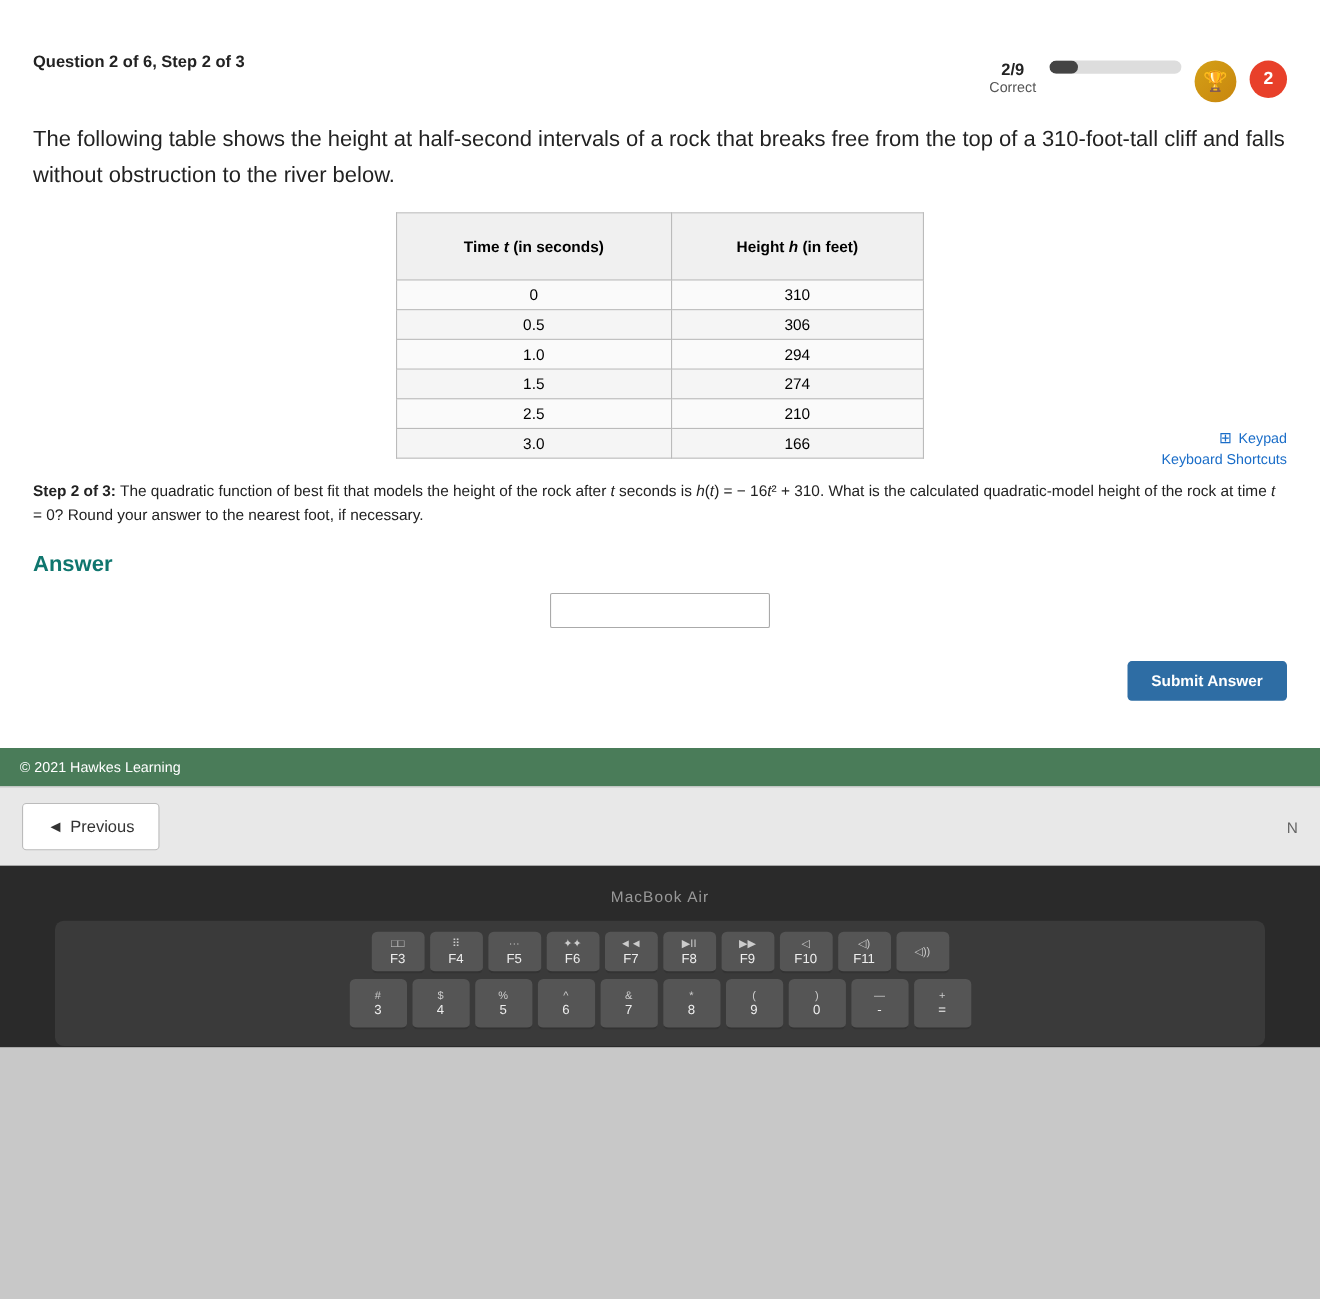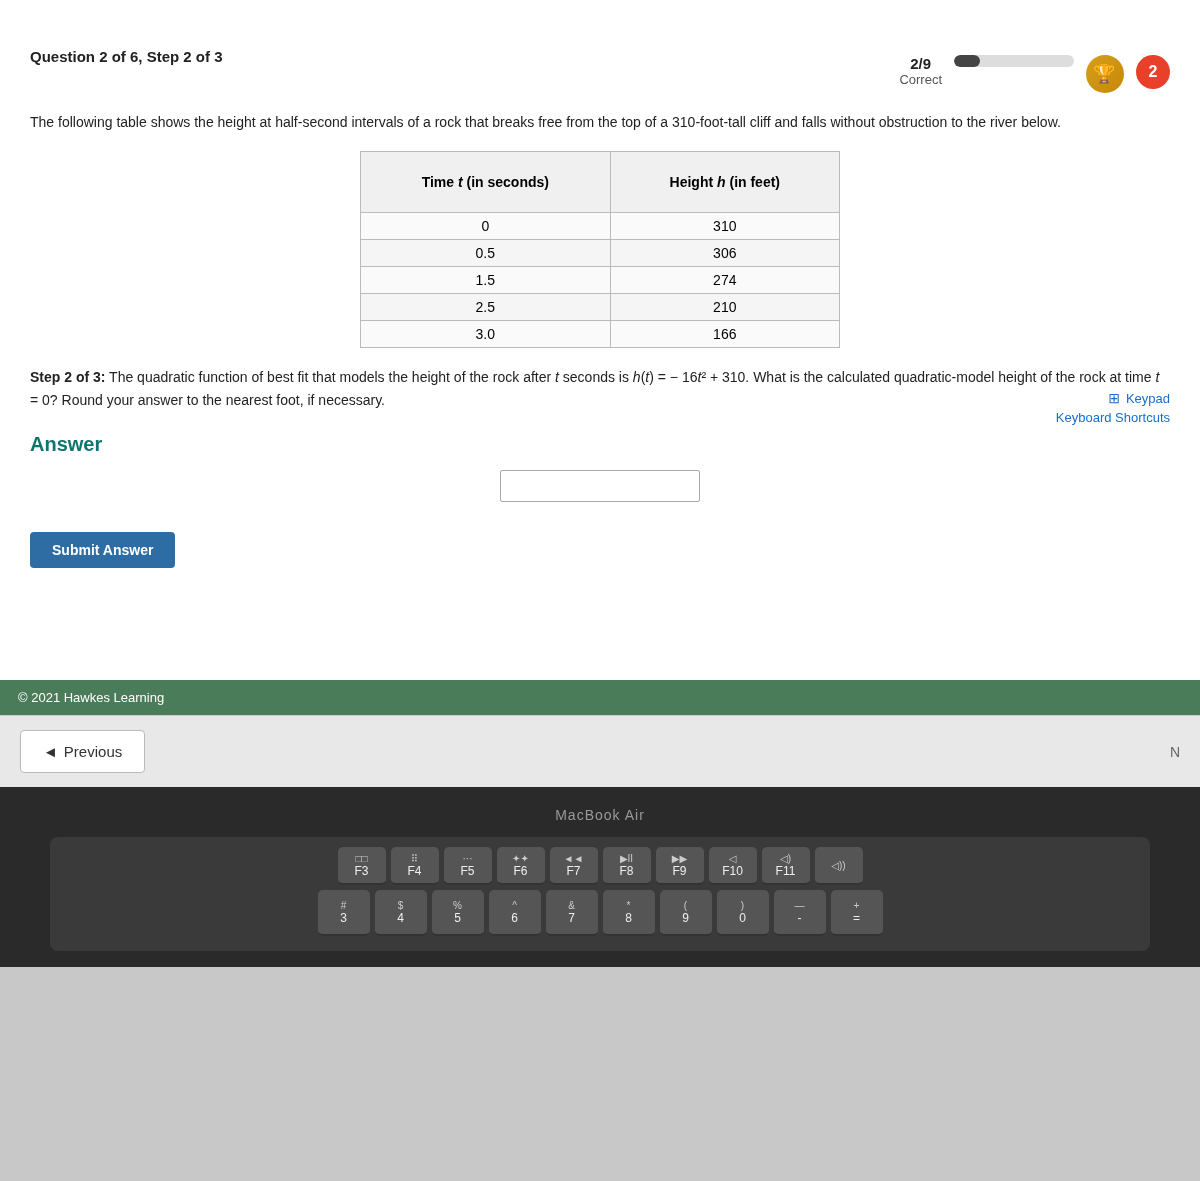--- a/index.html
+++ b/index.html
@@ -84,21 +84,21 @@
       background: #e8402a;
       color: white;
       display: flex;
       align-items: center;
       justify-content: center;
       font-weight: 700;
       font-size: 16px;
     }
 
     .question-text {
-      font-size: 14px;
+      font-size: 20px;
       color: #222;
       line-height: 1.6;
       margin-bottom: 18px;
     }
 
     
     .data-table {
       margin: 0 auto 18px auto;
       border-collapse: collapse;
       min-width: 480px;
@@ -180,21 +180,21 @@
       height: 32px;
       border: 1px solid #aaa;
       border-radius: 2px;
       font-size: 14px;
       padding: 4px 8px;
       background: #fff;
     }
 
     .submit-btn-container {
       display: flex;
-      justify-content: flex-start;
+      justify-content: flex-end;
       margin-top: 30px;
     }
 
     .submit-btn {
       background: #2e6da4;
       color: white;
       border: none;
       padding: 10px 22px;
       border-radius: 4px;
       font-size: 14px;
@@ -241,21 +241,21 @@
 
     .next-label {
       margin-left: auto;
       font-size: 14px;
       color: #666;
     }
 
     
     .keyboard-area {
       background: #2a2a2a;
-      padding: 20px 10px 16px 10px;
+      padding: 20px 10px 1px 10px;
       position: relative;
     }
 
     .macbook-label {
       text-align: center;
       color: #999;
       font-size: 14px;
       margin-bottom: 14px;
       letter-spacing: 1px;
     }
@@ -344,20 +344,24 @@
     <tbody id="table-body">
     <tr>
           <td>0</td>
           <td>310</td>
         </tr>
         <tr>
           <td>0.5</td>
           <td>306</td>
         </tr>
         <tr>
+          <td>1.0</td>
+          <td>294</td>
+        </tr>
+        <tr>
           <td>1.5</td>
           <td>274</td>
         </tr>
         <tr>
           <td>2.5</td>
           <td>210</td>
         </tr>
         <tr>
           <td>3.0</td>
           <td>166</td>

